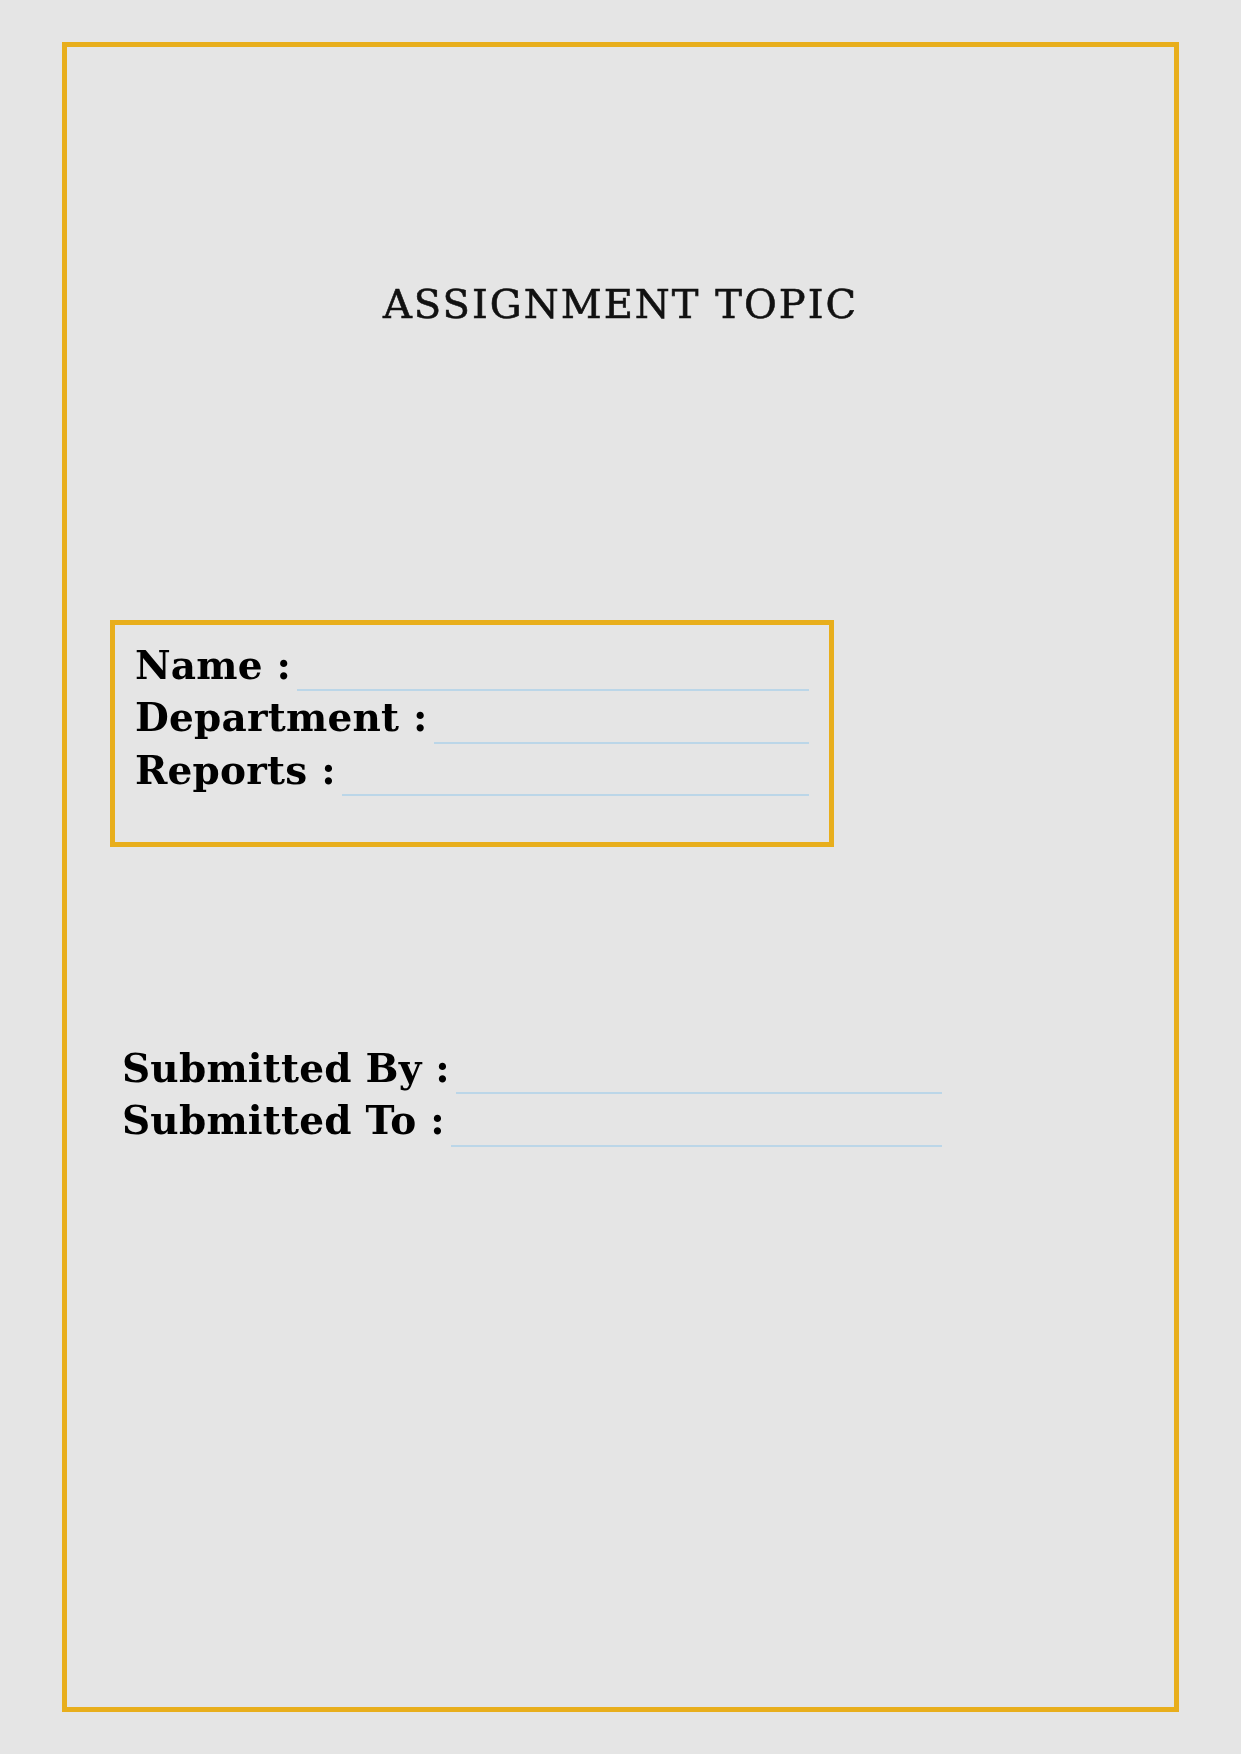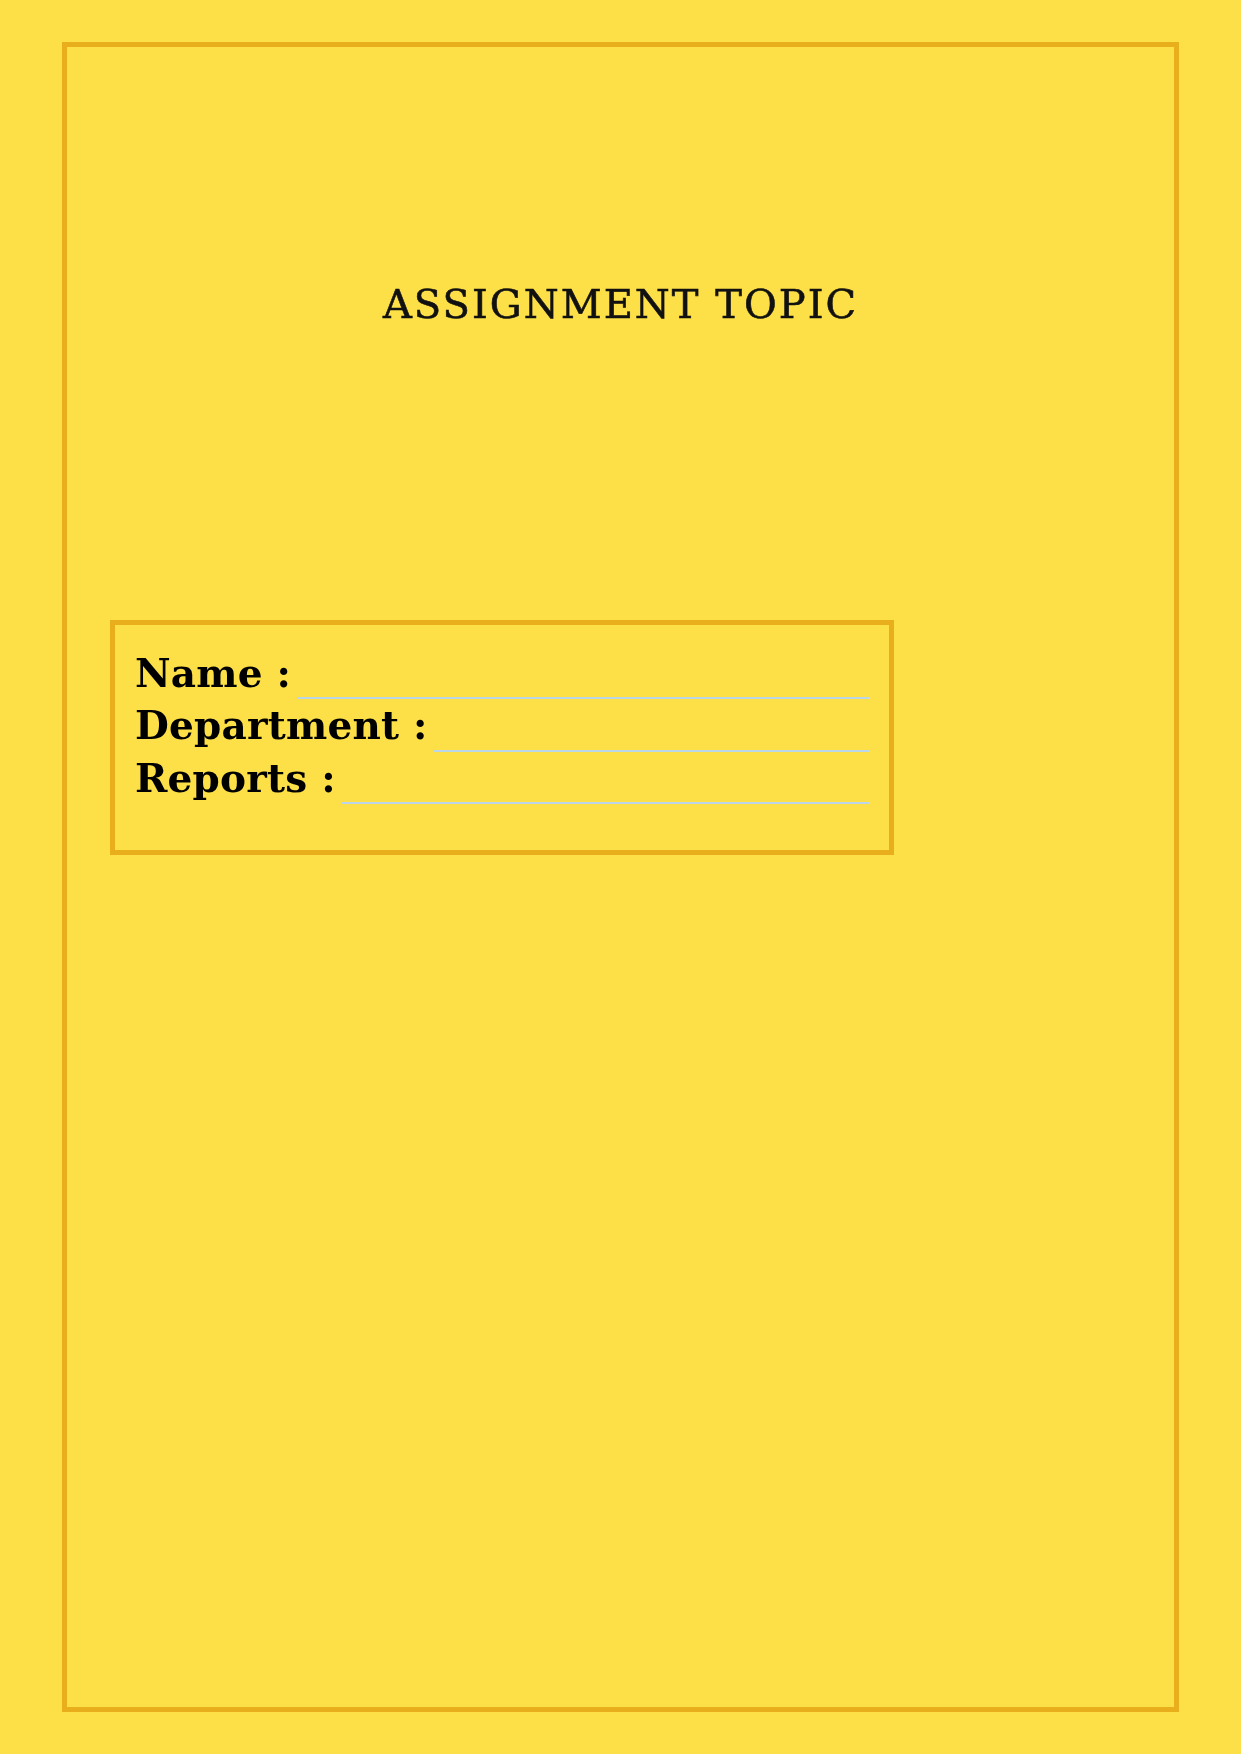--- a/index.html
+++ b/index.html
@@ -12,21 +12,21 @@
     height: 1754px;
     font-family: "Liberation Serif", serif;
     -webkit-font-smoothing: antialiased;
   }
 
   .page {
     position: relative;
     width: 1241px;
     height: 1754px;
     box-sizing: border-box;
-    background: #fde047;
+    background: #e5e5e5;
   }
 
   
   .page-border {
     position: absolute;
     left: 62px;
     top: 42px;
     width: 1117px;
     height: 1670px;
     border: 5px solid #E8AE1C;
@@ -77,24 +77,24 @@
     margin: 0 auto;
     width: 1000px;
     padding-left: 4px;
   }
 
   
   .details-box {
     position: absolute;
     left: 48px;
     top: 578px;
-    width: 784px;
+    width: 724px;
     box-sizing: border-box;
     border: 5px solid #E8AE1C;
-    padding: 22px 20px 16px 20px;
+    padding: 14px 20px 16px 20px;
   }
 
   .field-row {
     display: flex;
     align-items: flex-end;
     font-family: "DejaVu Serif", "Liberation Serif", serif;
     font-size: 39px;
     font-weight: bold;
     color: #000000;
     line-height: 1.34;
@@ -163,15 +163,28 @@
         <span class="field-label">Reports :</span>
         <span class="field-rule"></span>
       </div>
 
       <div class="field-row">
         <span class="field-rule no-rule"></span>
       </div>
 
     </div>
 
+    <div class="submitted-block">
+
+      <div class="field-row">
+        <span class="field-label">Submitted By :</span>
+        <span class="field-rule"></span>
+      </div>
+
+      <div class="field-row">
+        <span class="field-label">Submitted To :</span>
+        <span class="field-rule"></span>
+      </div>
+
+    </div>
 
   </div>
 </div>
 
 </body></html>

